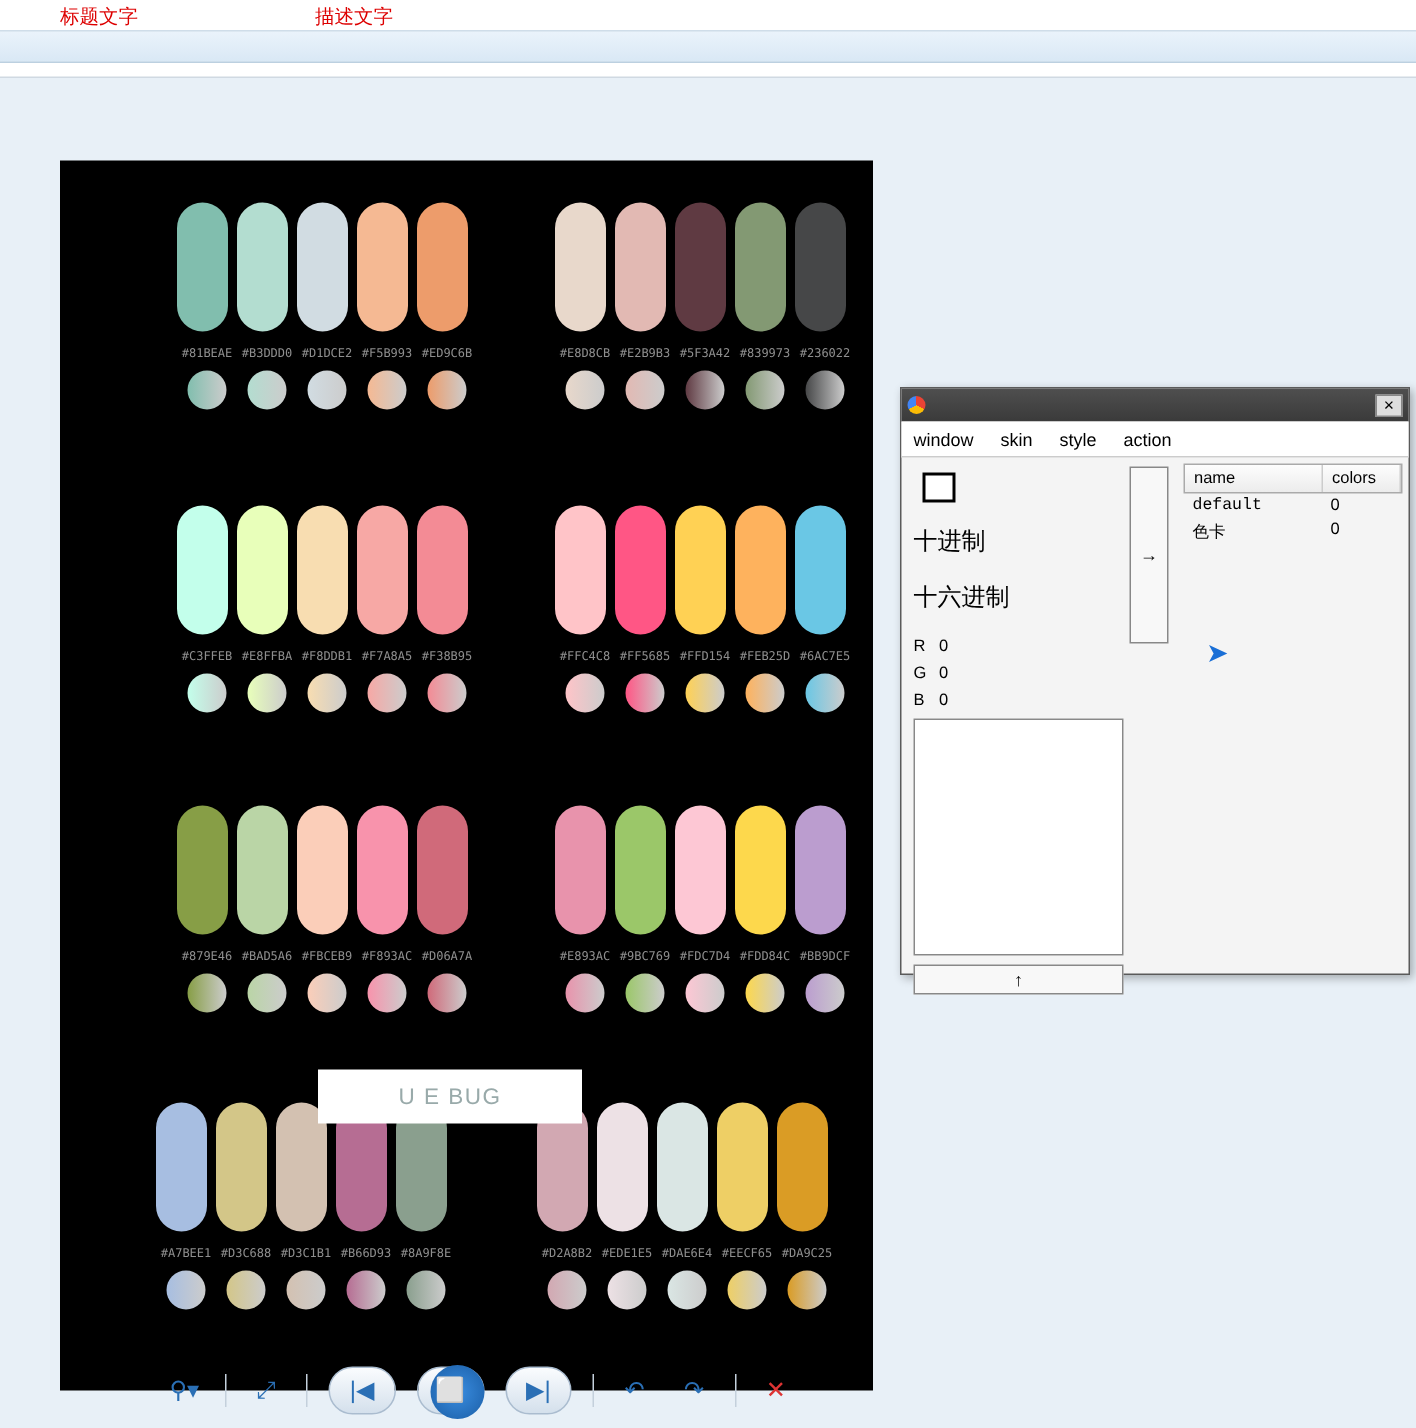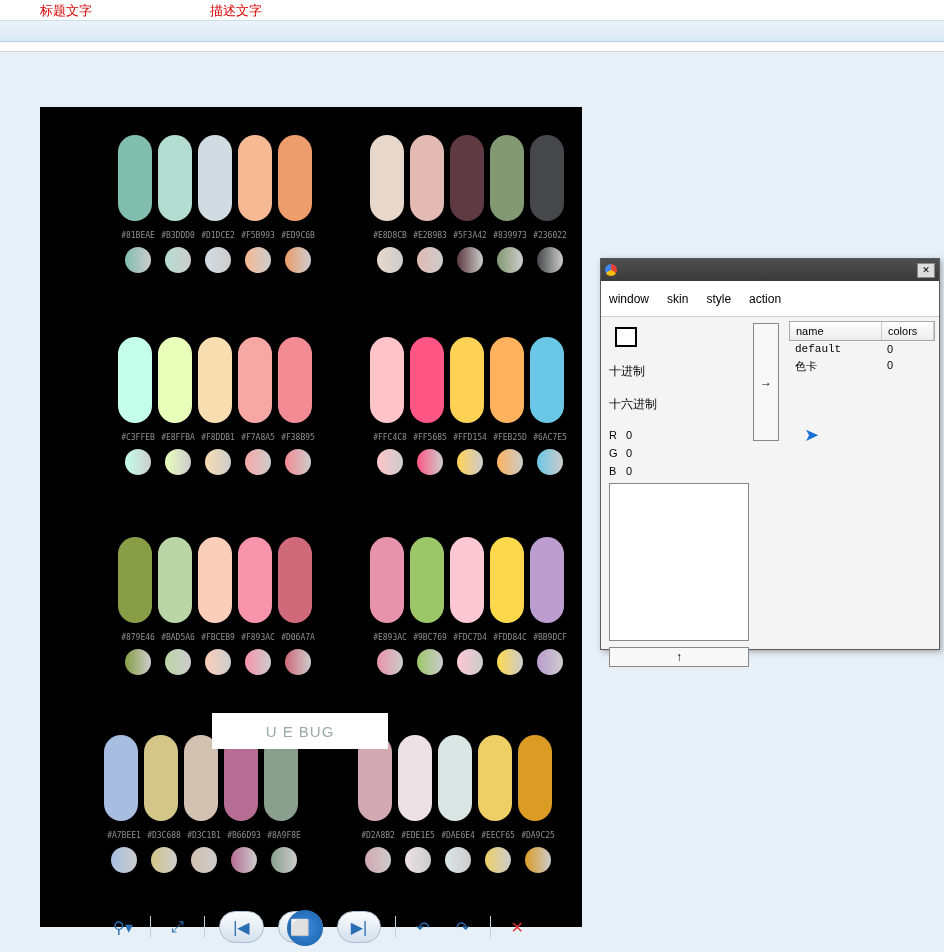--- a/index.html
+++ b/index.html
@@ -28,25 +28,25 @@
 .tbtn.center { position:relative; }
 .tbtn.center::after { content:""; position:absolute; width:36px; height:36px; border-radius:50%; background:radial-gradient(circle,#3a8de0,#1a5da5); left:8px; top:-2px; }
 .tbtn .ico { position:relative; z-index:2; }
 .sep { width:1px; height:22px; background:#c4d0dc; }
 .redx { color:#d33; }
 
 .dialog { position:absolute; left:600px; top:258px; width:340px; height:392px; background:#f4f4f4; border:1px solid #5a5a5a; box-shadow:2px 2px 6px rgba(0,0,0,.3); }
 .dlg-title { height:22px; background:linear-gradient(#4f4f4f,#3a3a3a); display:flex; align-items:center; padding:0 4px; }
 .dlg-title .ico-chrome { width:12px; height:12px; border-radius:50%; background:conic-gradient(#ea4335 0 120deg,#fbbc05 120deg 240deg,#4285f4 240deg 360deg); margin-right:4px; }
 .dlg-close { margin-left:auto; width:18px; height:15px; background:#ddd; border:1px solid #888; display:flex; align-items:center; justify-content:center; font-size:9px; cursor:pointer; }
-.dlg-menu { height:36px; background:#fff; border-bottom:1px solid #ccc; display:flex; align-items:center; padding:0 8px; gap:18px; font-size:12px; }
+.dlg-menu { height:24px; background:#fff; border-bottom:1px solid #ccc; display:flex; align-items:center; padding:0 8px; gap:18px; font-size:12px; }
 .dlg-body { display:flex; height:calc(100% - 44px); }
 .dlg-left { width:152px; padding:6px 8px; }
 .swatch-box { width:22px; height:20px; border:2px solid #000; background:#fff; margin:4px 6px 8px; }
-.lbl { font-size:12px; margin:16px 0; }
+.lbl { font-size:16px; margin:16px 0; }
 .rgb-row { font-size:11px; margin:6px 0; }
 .rgb-row span:first-child { display:inline-block; width:14px; }
 .dropzone { width:140px; height:158px; border:1px solid #888; background:#fff; margin-top:6px; }
 .upbtn { width:140px; height:20px; border:1px solid #888; background:#f8f8f8; margin-top:6px; text-align:center; line-height:18px; cursor:pointer; }
 .arrowcol { width:32px; display:flex; align-items:flex-start; padding-top:6px; }
 .arrowbtn { width:26px; height:118px; border:1px solid #888; background:#f8f8f8; display:flex; align-items:center; justify-content:center; cursor:pointer; }
 .dlg-right { flex:1; padding:4px; }
 .tbl-head { display:flex; border:1px solid #aaa; background:linear-gradient(#fdfdfd,#ececec); }
 .tbl-head div { padding:3px 6px; border-right:1px solid #ccc; font-size:11px; }
 .tbl-head .c1 { width:92px; }

